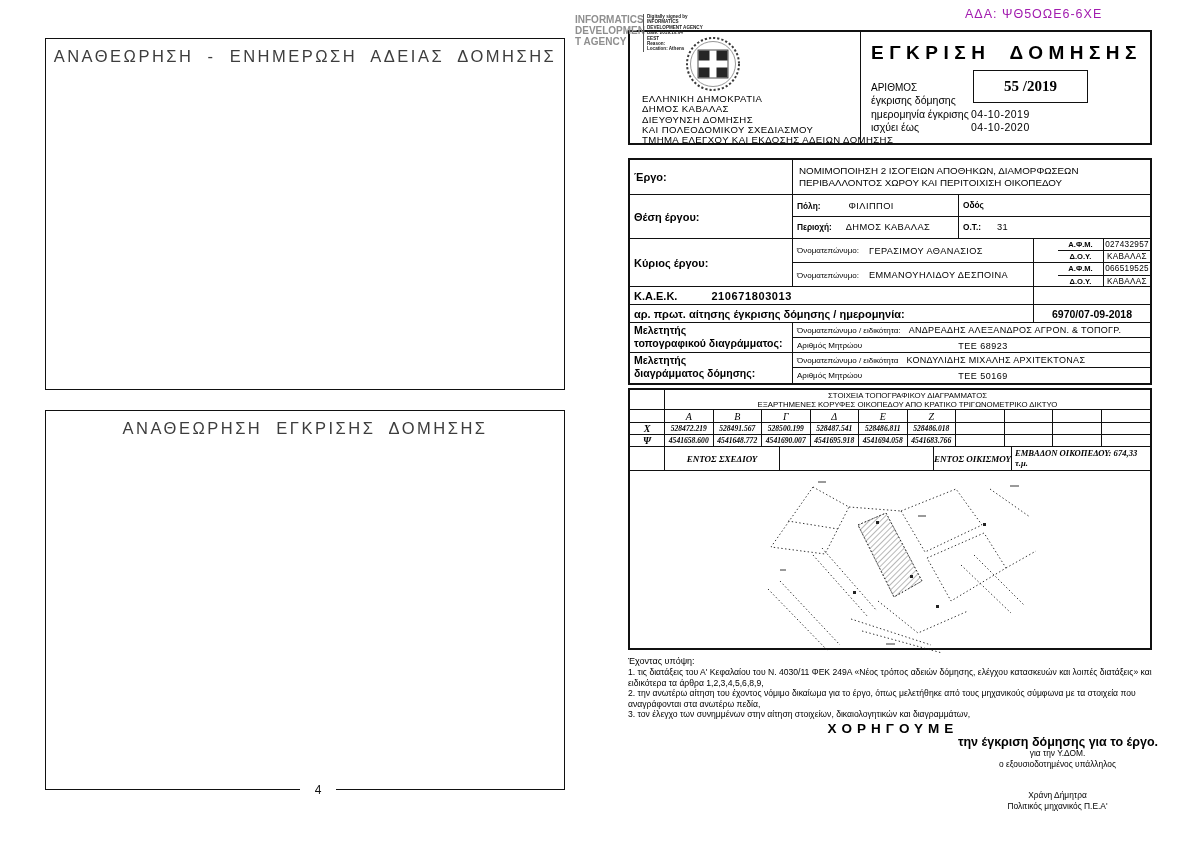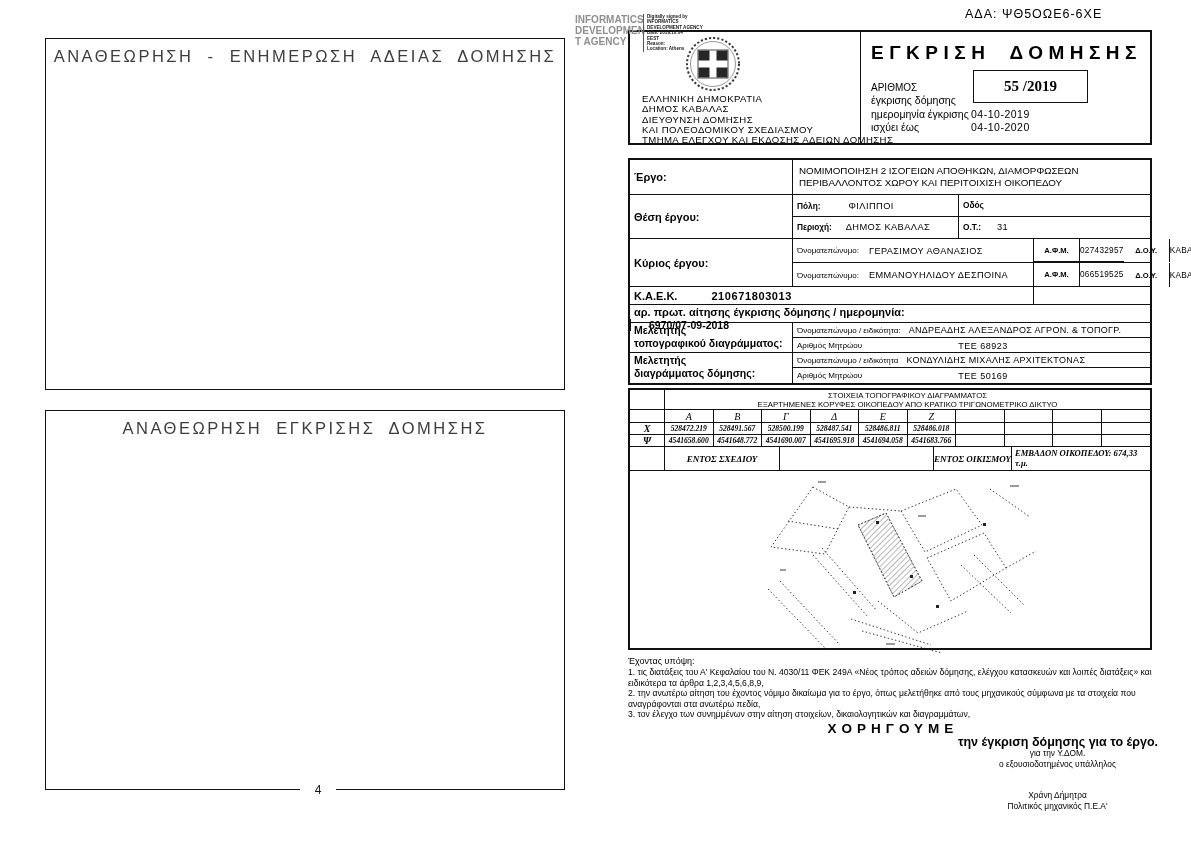--- a/index.html
+++ b/index.html
@@ -11,21 +11,21 @@
   .lbox{position:absolute;left:45px;width:520px;border:1.5px solid #111;background:#fff;}
   #box1{top:38px;height:352px;}
   #box2{top:410px;height:380px;}
   .lbox-title{margin-top:8px;text-align:center;font-size:16.5px;color:#3d3d3d;
               letter-spacing:2.5px;word-spacing:7px;}
   #page-number{position:absolute;left:300px;top:783px;width:36px;text-align:center;
                font-size:12px;color:#111;background:#fff;}
 
   
   #ada{position:absolute;left:965px;top:7px;width:185px;font-size:12.5px;
-       letter-spacing:1px;color:#000000;}
+       letter-spacing:1px;color:#a21caf;}
 
   
   #stamp{position:absolute;left:575px;top:14px;display:flex;z-index:5;}
   .stamp-agency{color:#8f8f8f;font-size:10px;line-height:11px;font-weight:bold;width:66px;}
   .stamp-details{border-left:1.5px solid #555;padding-left:3px;margin-left:2px;
                  font-size:4.6px;line-height:5.4px;color:#222;font-weight:bold;width:90px;}
 
   
   #header-box{position:absolute;left:628px;top:30px;width:524px;height:115px;
               border:2px solid #111;display:flex;}
@@ -56,21 +56,21 @@
   .project-cell{display:flex;align-items:center;padding:2px 6px;font-size:9.8px;line-height:12px;}
   .subrow{display:flex;border-bottom:1px solid #111;}
   .subrow:last-child{border-bottom:none;}
   .loc-c1{width:165px;display:flex;align-items:center;padding:2px 4px;height:21px;}
   .loc-c2{flex:1;border-left:1px solid #111;display:flex;align-items:center;padding:2px 4px;}
   .mini-label{font-size:8.3px;font-weight:bold;}
   .mini-val{font-size:9.3px;margin-left:28px;letter-spacing:0.4px;}
   .owner-row{display:flex;border-bottom:1px solid #111;height:24px;}
   .owner-row:last-child{border-bottom:none;}
   .owner-name{flex:1;display:flex;align-items:center;padding:0 4px;}
-  .afm-block{width:117px;border-left:1px solid #111;display:flex;flex-direction:row;}
+  .afm-block{width:117px;border-left:1px solid #111;display:flex;flex-direction:column;padding-left:24px;}
   .afm-row{display:flex;flex:1;border-bottom:1px solid #111;}
   .afm-row:last-child{border-bottom:none;}
   .afm-l{width:46px;border-right:1px solid #111;font-size:7.6px;font-weight:bold;
          display:flex;align-items:center;justify-content:center;}
   .afm-v{flex:1;font-size:8.2px;display:flex;align-items:center;justify-content:center;letter-spacing:0.3px;}
   .kaek-cell{flex:1;display:flex;align-items:center;padding:1px 4px;height:18px;}
   .kaek-label{font-weight:bold;font-size:11px;}
   .kaek-val{font-weight:bold;font-size:11px;margin-left:34px;letter-spacing:0.6px;}
   .right-small{width:117px;border-left:1.5px solid #111;display:flex;align-items:center;
                justify-content:center;font-weight:bold;font-size:10.5px;}
@@ -254,21 +254,21 @@
     </div>
 
     <div class="drow" style="height:18px;">
       <div class="kaek-cell">
         <span class="kaek-label">Κ.Α.Ε.Κ.</span>
         <span class="kaek-val">210671803013</span>
       </div>
       <div class="right-small"></div>
     </div>
 
-    <div class="drow" style="height:18px;flex-direction:column;">
+    <div class="drow" style="height:18px;">
       <div class="kaek-cell">
         <span class="kaek-label">αρ. πρωτ. αίτησης έγκρισης δόμησης / ημερομηνία:</span>
       </div>
       <div class="right-small">6970/07-09-2018</div>
     </div>
 
     <div class="drow" style="height:30px;">
       <div class="mel-label">
         <div>Μελετητής</div>
         <div>τοπογραφικού διαγράμματος:</div>

